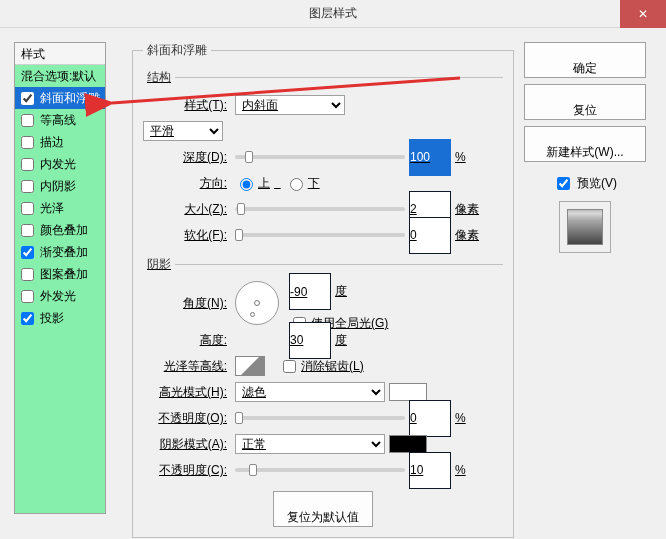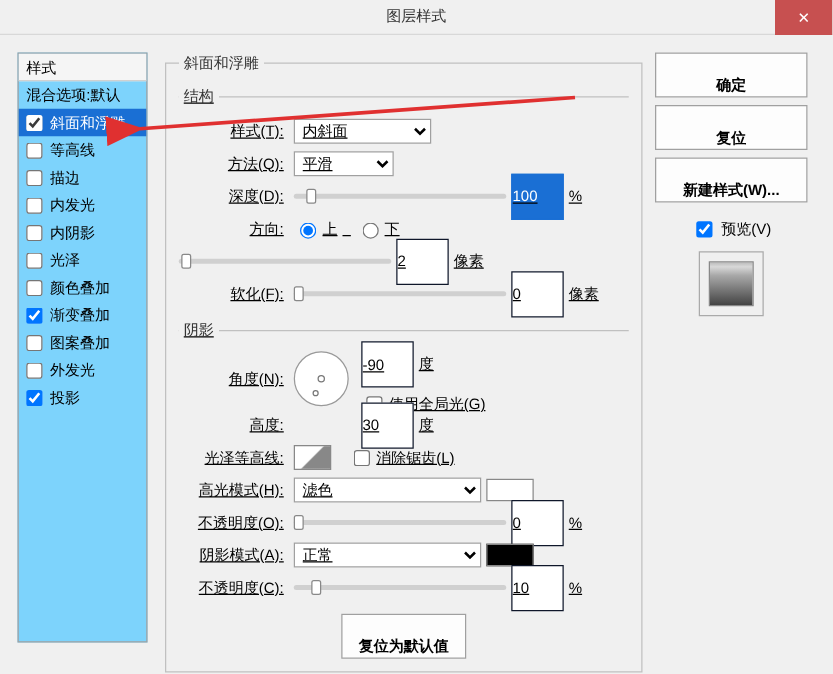--- a/index.html
+++ b/index.html
@@ -1,21 +1,21 @@
 <!DOCTYPE html>
 <html><head>
 <meta charset="utf-8">
 <style>
 * { box-sizing: border-box; font-family: "Microsoft YaHei", "SimSun", sans-serif; font-size: 12px; }
 body { margin: 0; background: #f0f0f0; width: 666px; height: 539px; position: relative; overflow: hidden; }
 .titlebar { height: 28px; background: #f0f0f0; display: flex; align-items: center; justify-content: center; position: relative; border-bottom: 1px solid #d8d8d8; }
 .titlebar .title { color: #333; }
 .close-btn { position: absolute; right: 0; top: 0; width: 46px; height: 28px; background: #c75050; color: #fff; display: flex; align-items: center; justify-content: center; cursor: pointer; font-size: 14px; }
 .content { position: absolute; top: 28px; left: 0; right: 0; bottom: 0; }
-.sidebar { position: absolute; left: 14px; top: 14px; width: 104px; height: 472px; border: 1px solid #a0a0a0; background: #7dd3fc; }
+.sidebar { position: absolute; left: 14px; top: 14px; width: 92px; height: 472px; border: 1px solid #a0a0a0; background: #86efac; }
 .sidebar-header { height: 22px; line-height: 22px; padding-left: 6px; border-bottom: 1px solid #d0d0d0; background: #f5f5f5; }
 .sidebar-item { height: 22px; display: flex; align-items: center; padding-left: 6px; cursor: pointer; gap: 4px; }
 .sidebar-item.selected { background: #1a6fd4; color: #fff; }
 .sidebar-item.sub { }
 .sidebar-item input[type=checkbox] { margin: 0 2px 0 0; width: 13px; height: 13px; }
 .sidebar-item.selected input[type=checkbox] { accent-color: #fff; }
 .main { position: absolute; left: 132px; top: 14px; width: 382px; height: 480px; }
 fieldset { border: 1px solid #c0c0c0; margin: 0 0 8px 0; padding: 6px 10px 10px 10px; }
 fieldset.inner { border: none; border-top: 1px solid #c0c0c0; margin: 4px 0 4px 0; padding: 6px 0 4px 0; text-decoration: underline; }
 legend { padding: 0 4px; color: #333; }
@@ -26,21 +26,21 @@
 .slider .thumb { position: absolute; top: -4px; width: 8px; height: 12px; background: #fff; border: 1px solid #888; border-radius: 2px; }
 input.num { width: 42px; height: 37px; border: 1px solid #0f172a; text-align: left; padding: 0 0; }
 input.num.hl { background: #1a6fd4; color: #fff; border-color: #1a6fd4; }
 .radio-wrap { display: flex; align-items: center; gap: 2px; }
 .swatch { width: 38px; height: 18px; border: 1px solid #888; }
 .contour-sw { width: 30px; height: 20px; border: 1px solid #888; background: linear-gradient(135deg,#fff 0%,#fff 48%,#888 52%,#888 100%); display:inline-block; }
 .sphere { width: 44px; height: 44px; border: 1px solid #999; border-radius: 50%; position: relative; background: #fff; }
 .sphere .cross { position: absolute; left: 50%; top: 50%; width: 6px; height: 6px; border:1px solid #777; border-radius:50%; transform: translate(-50%,-50%); }
 .sphere .mark { position:absolute; width:5px; height:5px; border:1px solid #777; border-radius:50%; left:14px; top:30px;}
 .btn-row { display:flex; gap:10px; justify-content:center; margin-top:4px;}
-button.dlg { height: 22px; min-width: 100px; background: #fdfdfd; border: 1px solid #a0a0a0; cursor: pointer; padding: 17px 8px; font-weight: bold; }
+button.dlg { height: 22px; min-width: 100px; background: #fdfdfd; border: 1px solid #a0a0a0; cursor: pointer; padding: 17px 8px; }
 .rightcol { position: absolute; left: 524px; top: 14px; width: 122px; }
 .rightcol button.dlg { width: 122px; margin-bottom: 6px; }
 .preview-chk { display:flex; align-items:center; justify-content:center; gap:4px; margin: 6px 0 8px 0; }
 .preview-box { width: 52px; height: 52px; margin: 0 auto; border: 1px solid #aaa; background: #f0f0f0; display:flex; align-items:center; justify-content:center; }
 .preview-grad { width: 36px; height: 36px; background: linear-gradient(180deg,#bcbcbc 0%,#d8d8d8 10%,#a9a9a9 30%,#6f6f6f 70%,#444 100%); border:1px solid #888; }
 .arrow { position:absolute; pointer-events:none; }
 </style>
 </head>
 <body>
 
@@ -111,21 +111,20 @@
       <legend>斜面和浮雕</legend>
 
       <fieldset class="inner">
         <legend>结构</legend>
 
         <div class="row">
           <span class="lbl">样式(T):</span>
           <select style="width:110px"><option>内斜面</option></select>
         </div>
         <div class="row">
-          <span class="lbl">方法(Q):</span>
           <select style="width:80px"><option>平滑</option></select>
         </div>
         <div class="row">
           <span class="lbl">深度(D):</span>
           <div class="slider" style="width:170px">
               <div class="thumb" style="left:10px"></div>
             </div>
           <input class="num hl" value="100" style="">
           <span>%</span>
         </div>
@@ -135,20 +134,21 @@
               <input type="radio" name="dir" checked="" style=""> 
               <span>上</span>
             </label>
           &nbsp;&nbsp;
           <label class="radio-wrap">
               <input type="radio" name="dir" style=""> 
               <span>下</span>
             </label>
         </div>
         <div class="row">
+          <span class="lbl">大小(Z):</span>
           <div class="slider" style="width:170px">
               <div class="thumb" style="left:2px"></div>
             </div>
           <input class="num" value="2" style="">
           <span>像素</span>
         </div>
         <div class="row">
           <span class="lbl">软化(F):</span>
           <div class="slider" style="width:170px">
               <div class="thumb" style="left:0px"></div>

